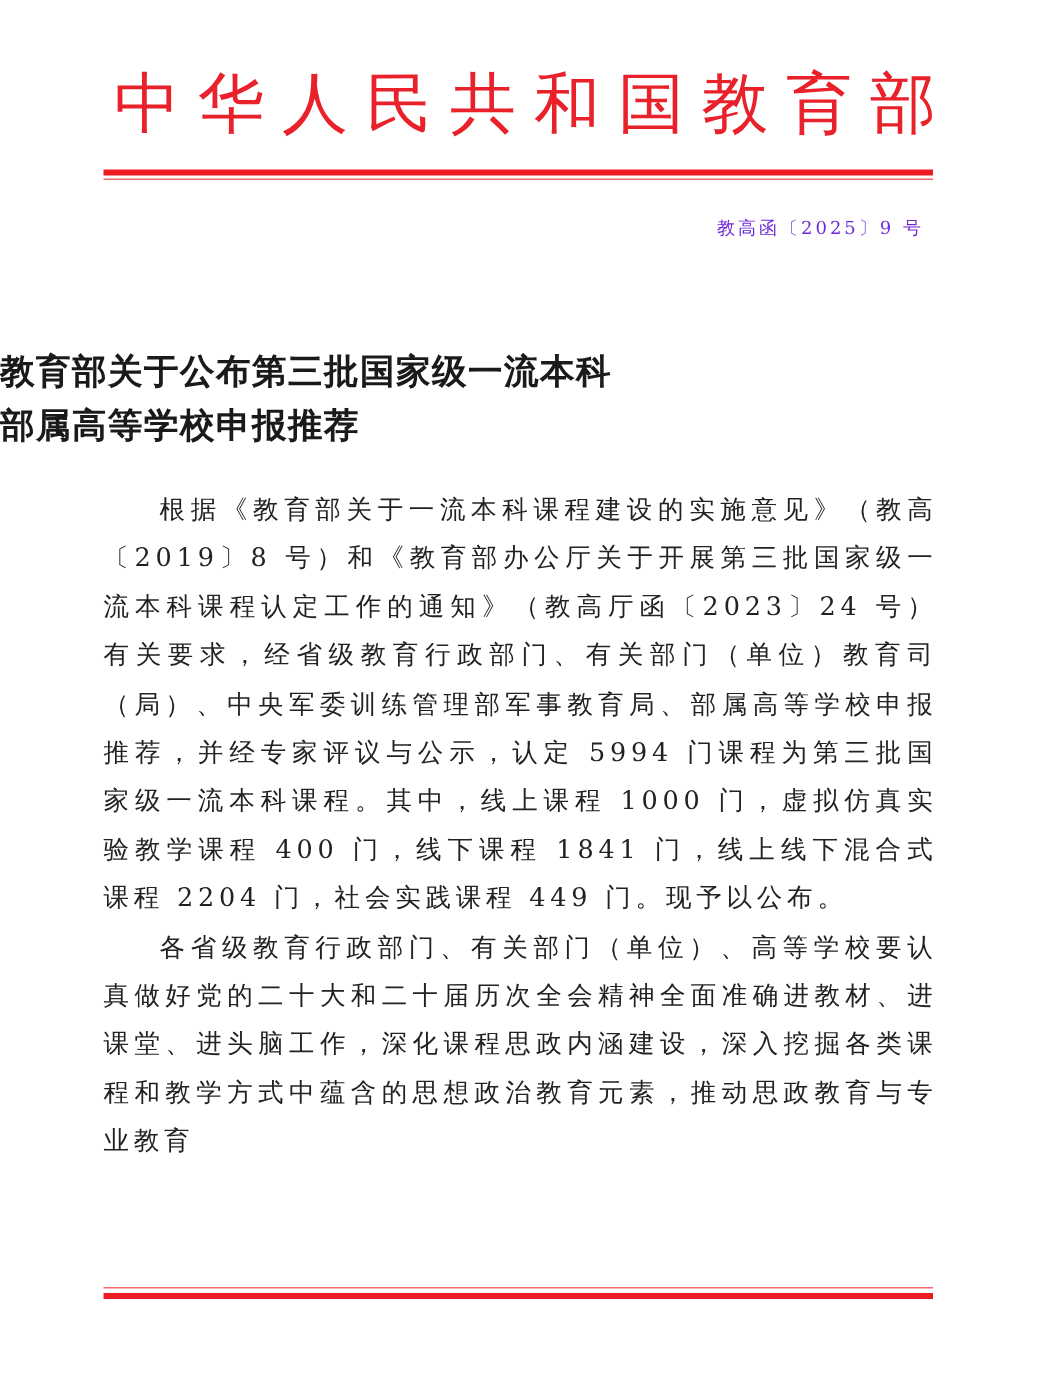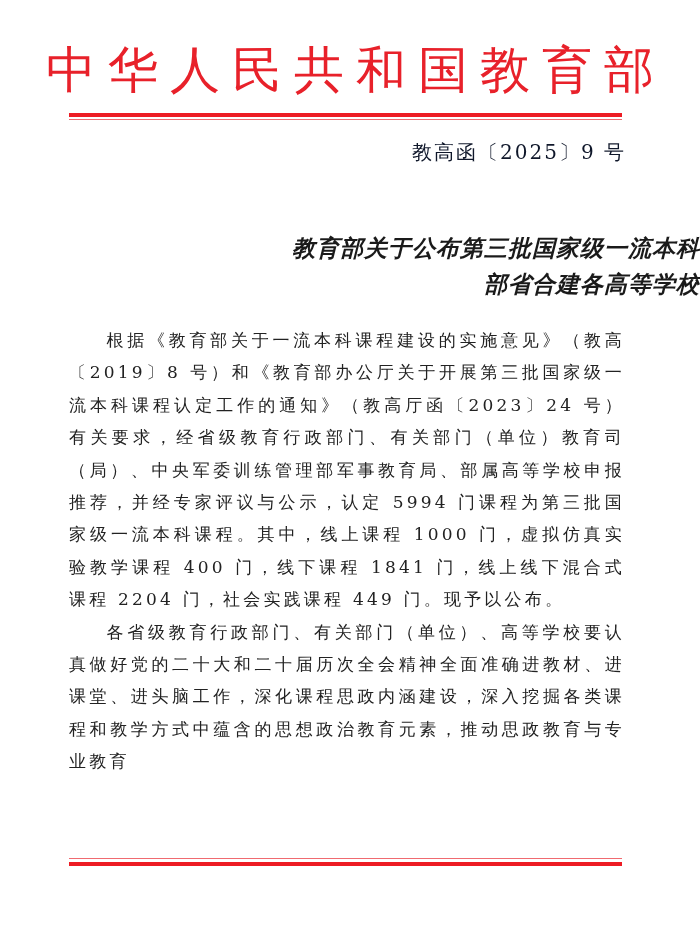--- a/index.html
+++ b/index.html
@@ -1,47 +1,47 @@
 <!DOCTYPE html>
 <html><head>
 <meta charset="utf-8">
 <style>
   html, body { margin: 0; padding: 0; background: #ffffff; }
   body { width: 700px; height: 929px; position: relative; overflow: hidden;
          font-family: "DejaVu Serif", "Liberation Serif", serif; color: #1a1a1a; }
   .page { position: absolute; left: 0; top: 0; width: 700px; height: 929px; background: #fff; }
   .masthead { position: absolute; left: 0; width: 700px; top: 42px; text-align: center;
-              color: #e8212a; font-size: 50px; letter-spacing: 12px; line-height: 56px;
+              color: #e8212a; font-size: 44px; letter-spacing: 12px; line-height: 56px;
               font-family: "DejaVu Serif", "Liberation Serif", serif; font-weight: normal; padding-left: 12px; box-sizing: border-box; }
   .rule-top-thick { position: absolute; left: 69px; width: 553px; top: 113px; height: 4px; background: #ed1c24; }
   .rule-top-thin { position: absolute; left: 69px; width: 553px; top: 119px; height: 1px; background: #f06a70; }
-  .docno { position: absolute; right: 74px; top: 140px; font-size: 20px; letter-spacing: 2px; line-height: 24px; color: #0f172a; }
-  .title { position: absolute; left: 0; width: 700px; top: 230px; text-align: right;
+  .docno { position: absolute; right: 84px; top: 140px; font-size: 12px; letter-spacing: 2px; line-height: 24px; color: #6d28d9; }
+  .title { position: absolute; left: 0; width: 700px; top: 230px; text-align: left;
            font-family: "DejaVu Sans", "Liberation Sans", sans-serif; font-weight: bold;
-           font-size: 23px; line-height: 36px; color: #1a1a1a; letter-spacing: 1px; font-style: italic; }
+           font-size: 23px; line-height: 36px; color: #1a1a1a; letter-spacing: 1px; }
   .body { position: absolute; left: 69px; width: 556px; top: 324px; font-size: 17px; line-height: 32.4px;
           letter-spacing: 3.2px; text-align: justify; color: #222; }
   .body p { margin: 0; }
   .body .indent { text-indent: 2.2em; }
   .rule-bot-thin { position: absolute; left: 69px; width: 553px; top: 858px; height: 1px; background: #f06a70; }
   .rule-bot-thick { position: absolute; left: 69px; width: 553px; top: 862px; height: 4px; background: #ed1c24; }
 </style>
 </head>
 <body>
 
 <div class="page">
   <div class="masthead">中华人民共和国教育部</div>
   <div class="rule-top-thick"></div>
   <div class="rule-top-thin"></div>
 
   <div class="docno">教高函〔2025〕9 号</div>
 
   <div class="title">
     <div>教育部关于公布第三批国家级一流本科</div>
-    <div>部省合建各高等学校</div>
+    <div>部属高等学校申报推荐</div>
   </div>
 
   <div class="body">
     <p class="indent">根据《教育部关于一流本科课程建设的实施意见》（教高〔2019〕8 号）和《教育部办公厅关于开展第三批国家级一流本科课程认定工作的通知》（教高厅函〔2023〕24 号）有关要求，经省级教育行政部门、有关部门（单位）教育司（局）、中央军委训练管理部军事教育局、部属高等学校申报推荐，并经专家评议与公示，认定 5994 门课程为第三批国家级一流本科课程。其中，线上课程 1000 门，虚拟仿真实验教学课程 400 门，线下课程 1841 门，线上线下混合式课程 2204 门，社会实践课程 449 门。现予以公布。</p>
     <p class="indent">各省级教育行政部门、有关部门（单位）、高等学校要认真做好党的二十大和二十届历次全会精神全面准确进教材、进课堂、进头脑工作，深化课程思政内涵建设，深入挖掘各类课程和教学方式中蕴含的思想政治教育元素，推动思政教育与专业教育</p>
   </div>
 
   <div class="rule-bot-thin"></div>
   <div class="rule-bot-thick"></div>
 </div>

